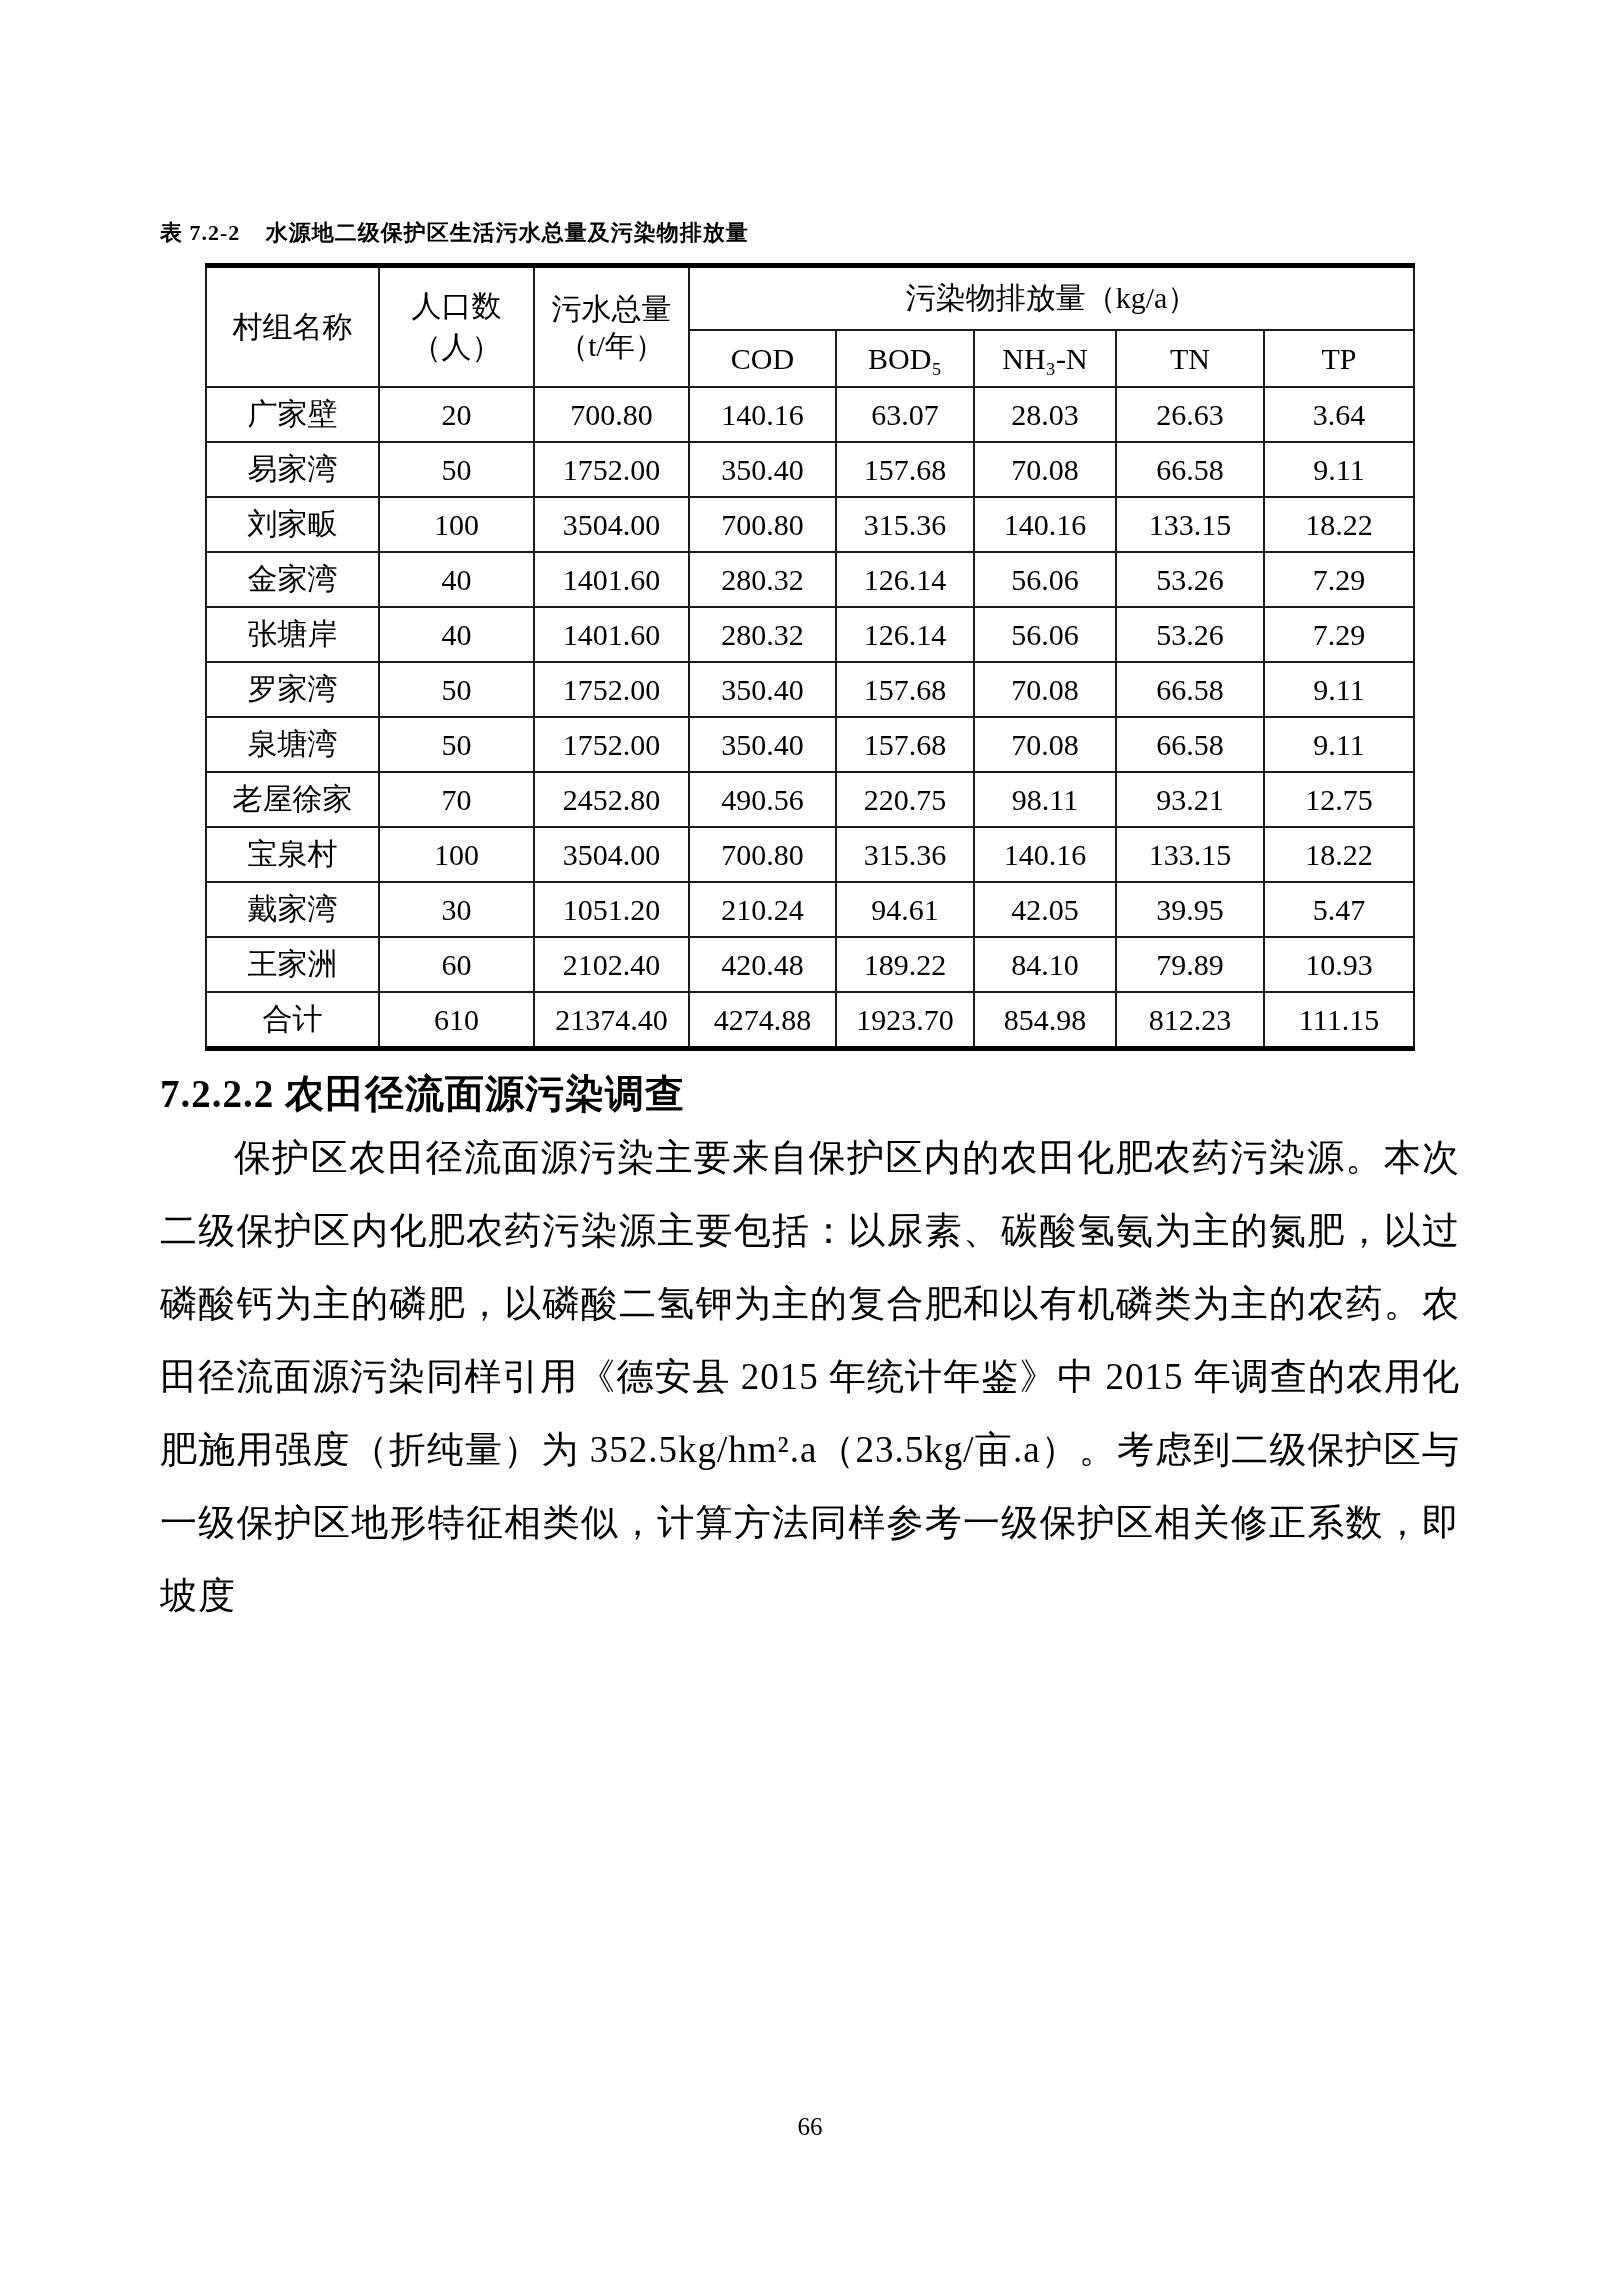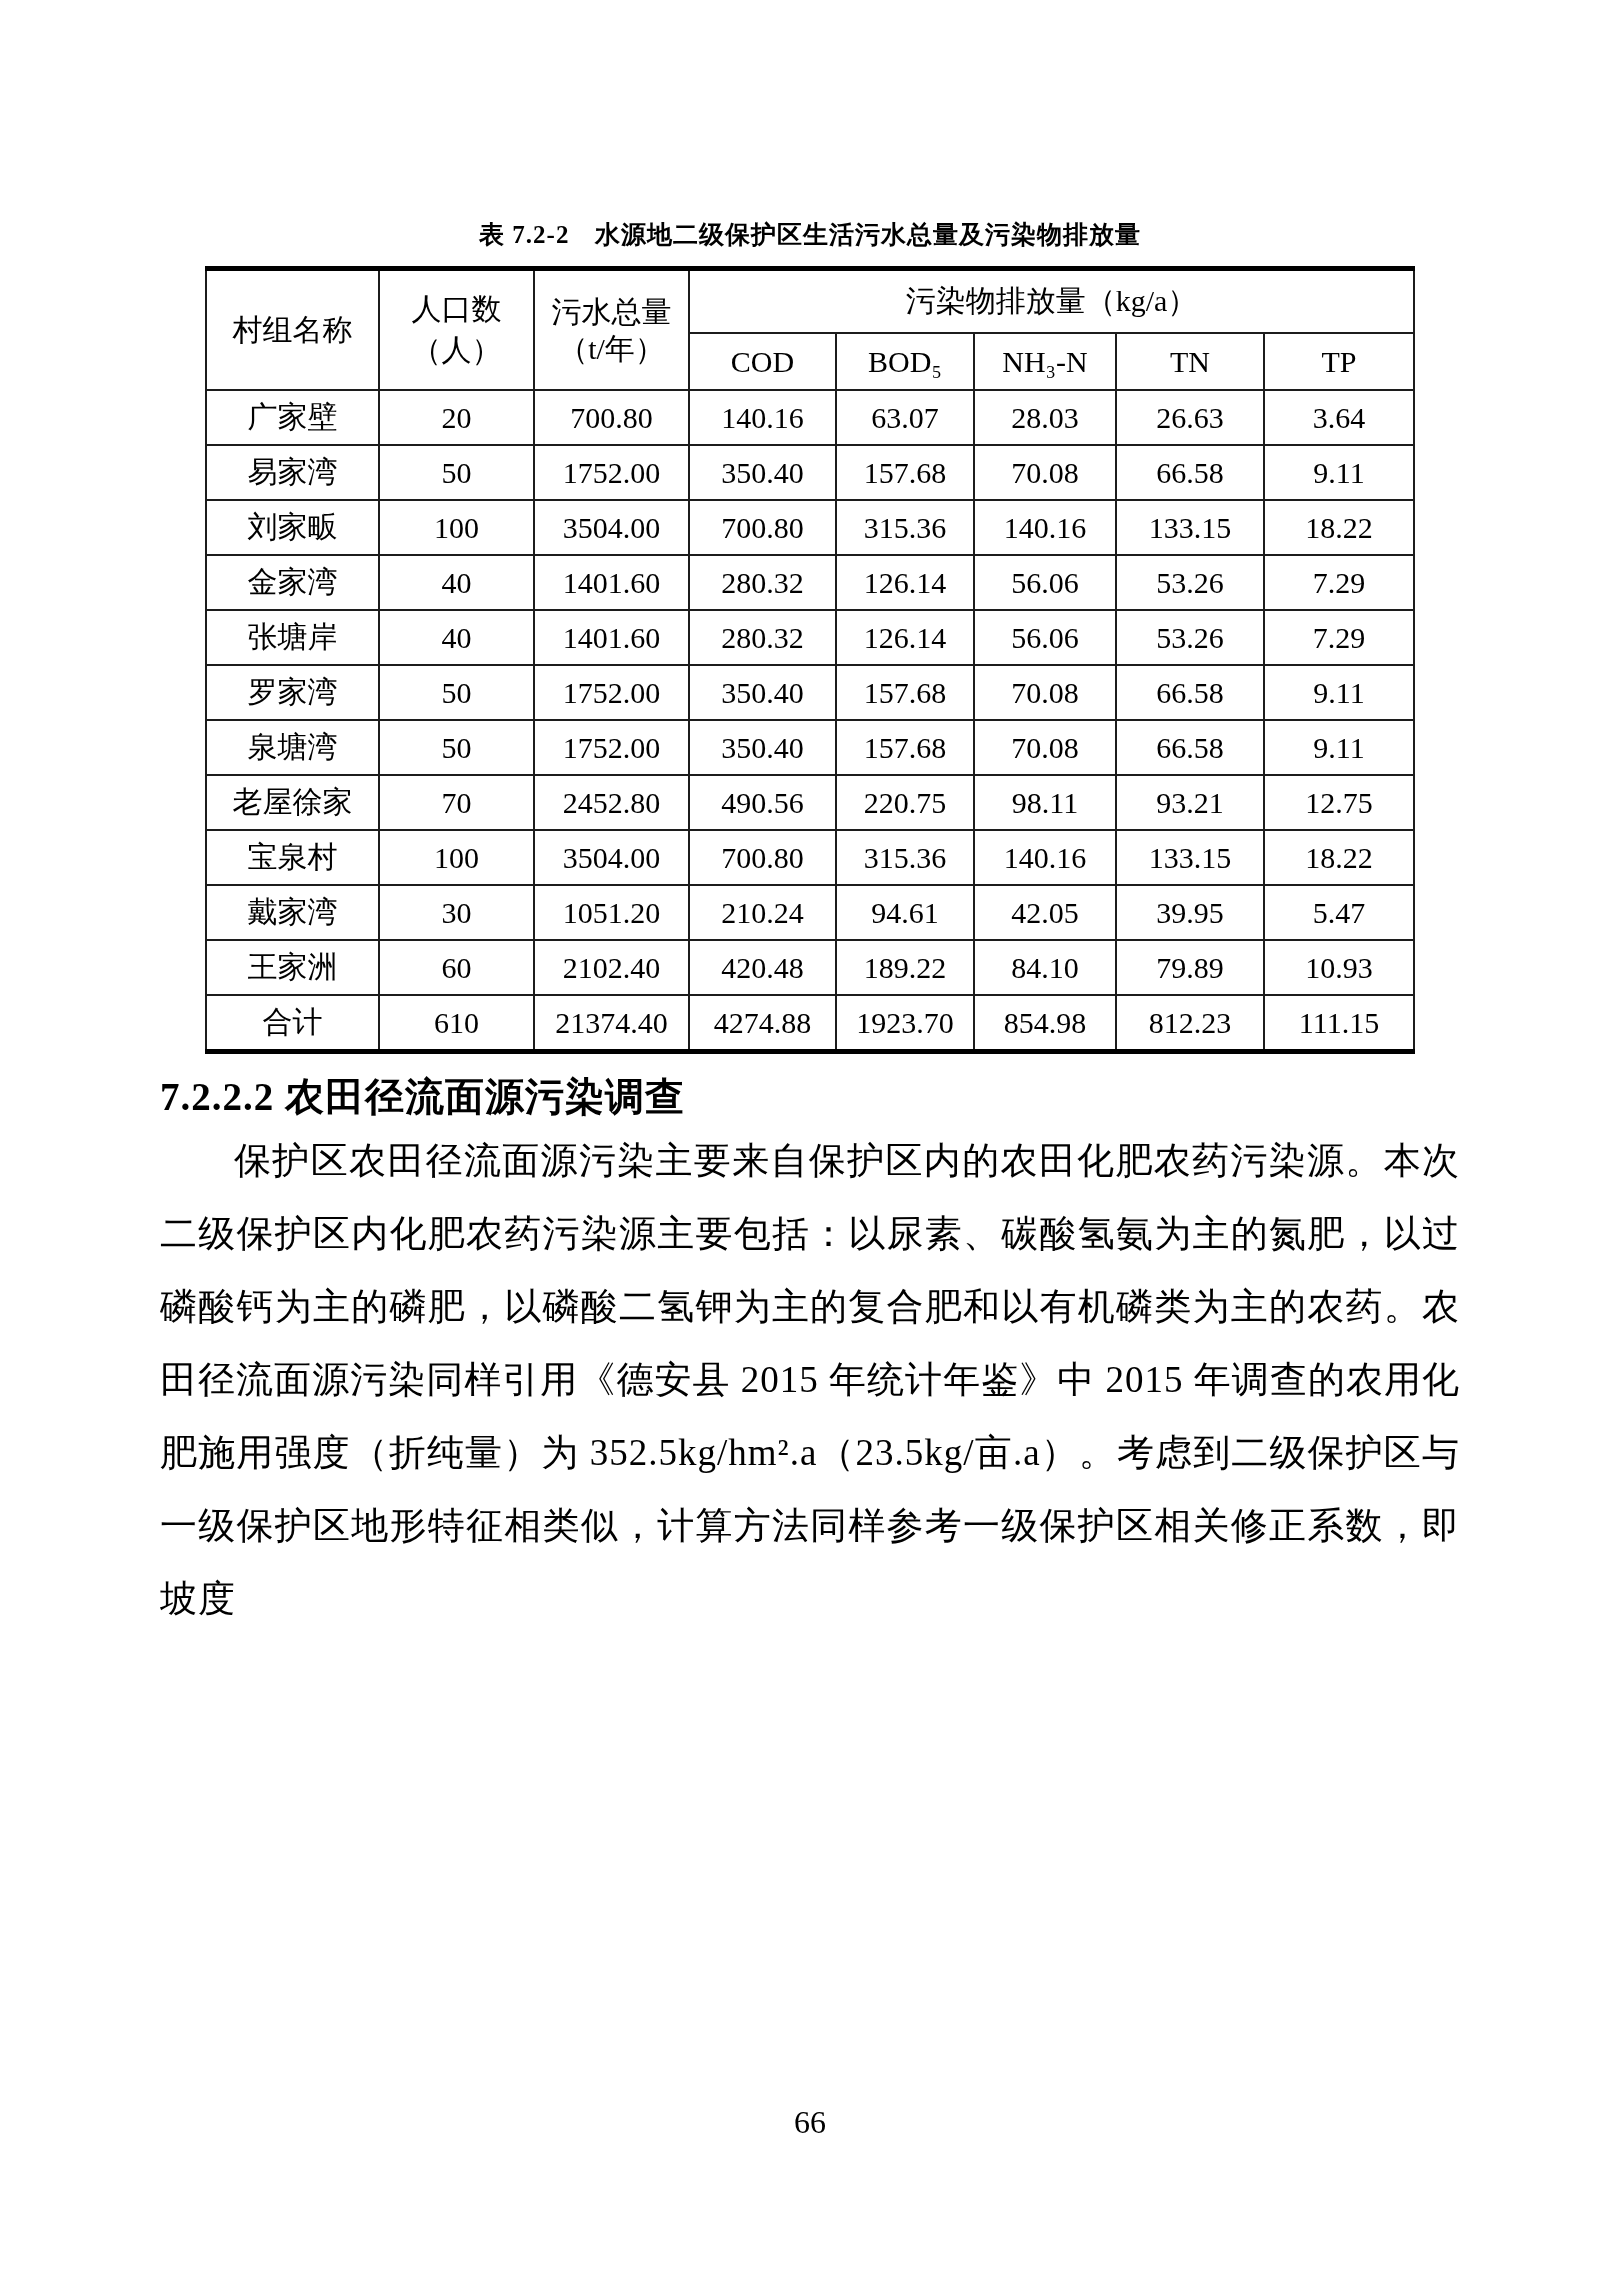--- a/index.html
+++ b/index.html
@@ -10,21 +10,21 @@
     position:relative;overflow:hidden;
   }
   .content{padding:196px 160px 0 160px;}
   .para{
     font-size:37px;line-height:74px;
     text-align:justify;text-justify:inter-ideograph;
     letter-spacing:1px;
   }
   .para.indent{text-indent:2em;line-height:73px;}
   .table-caption{
-    text-align:center;font-weight:bold;font-size:25px;
+    font-weight:bold;font-size:22px;
     margin-top:21.6px;margin-bottom:15.7px;letter-spacing:1px;
   }
   .table-caption .cap-label{margin-right:25.5px;}
   table.data-table{
     width:1208px;margin:0 auto;border-collapse:collapse;
     font-size:30px;table-layout:fixed;
     border-top:5.9px solid #000;border-bottom:5.9px solid #000;
     border-left:2.9px solid #111;border-right:2.9px solid #111;padding-left:26px;
   }
   .data-table th,.data-table td{
@@ -34,21 +34,21 @@
   .data-table thead tr.h1 th{height:57px;}
   .data-table thead tr.h2 th{height:51px;border-radius:22px;}
   .data-table tbody td{height:49px;}
   .sewage-head span{display:block;line-height:1.25;}
   .section-heading{
     font-weight:bold;font-size:39px;margin-top:15.7px;
     letter-spacing:1px;
   }
   .page-number{
     position:absolute;left:0;bottom:152px;width:100%;
-    text-align:center;font-size:32px;
+    text-align:center;font-size:25px;
   }
 </style>
 </head>
 <body>
 
 <div class="content">
 
 
   <div class="table-caption">
     <span class="cap-label">表 7.2-2</span><span>水源地二级保护区生活污水总量及污染物排放量</span>

